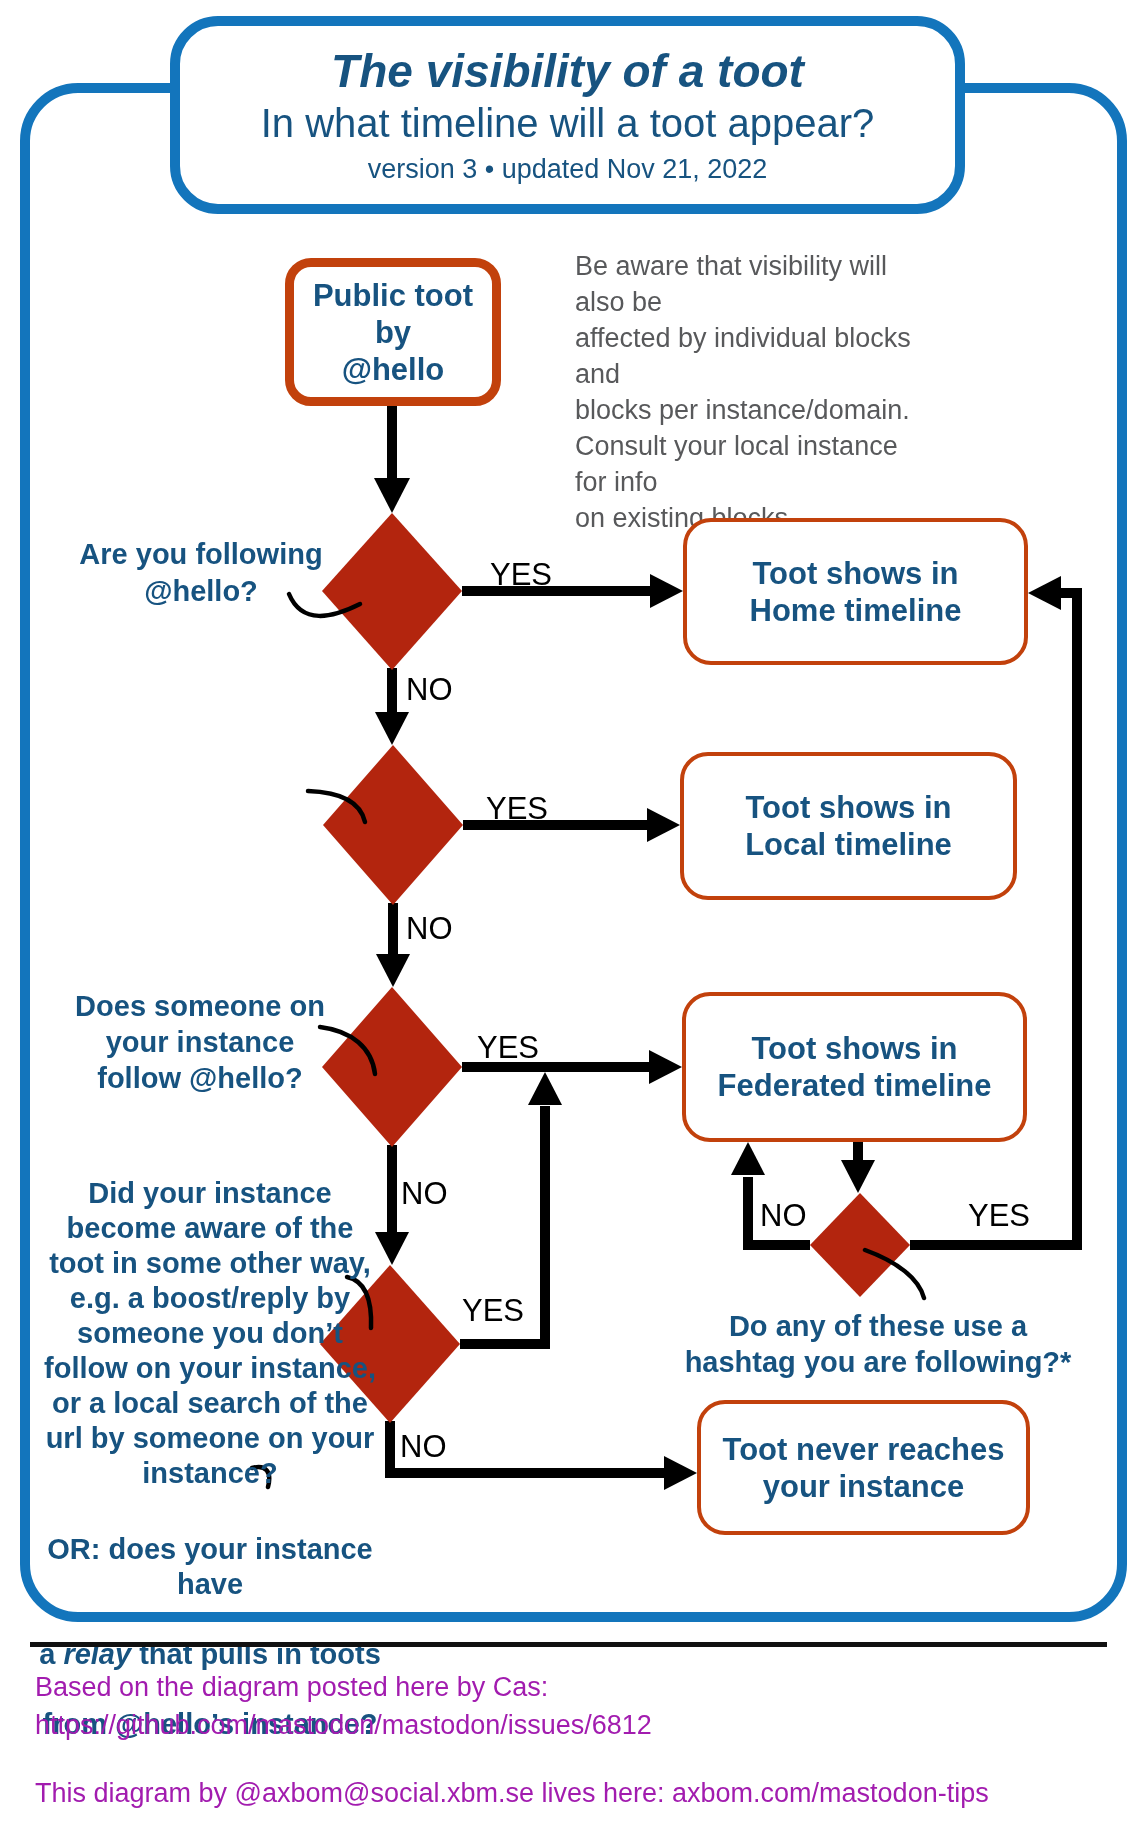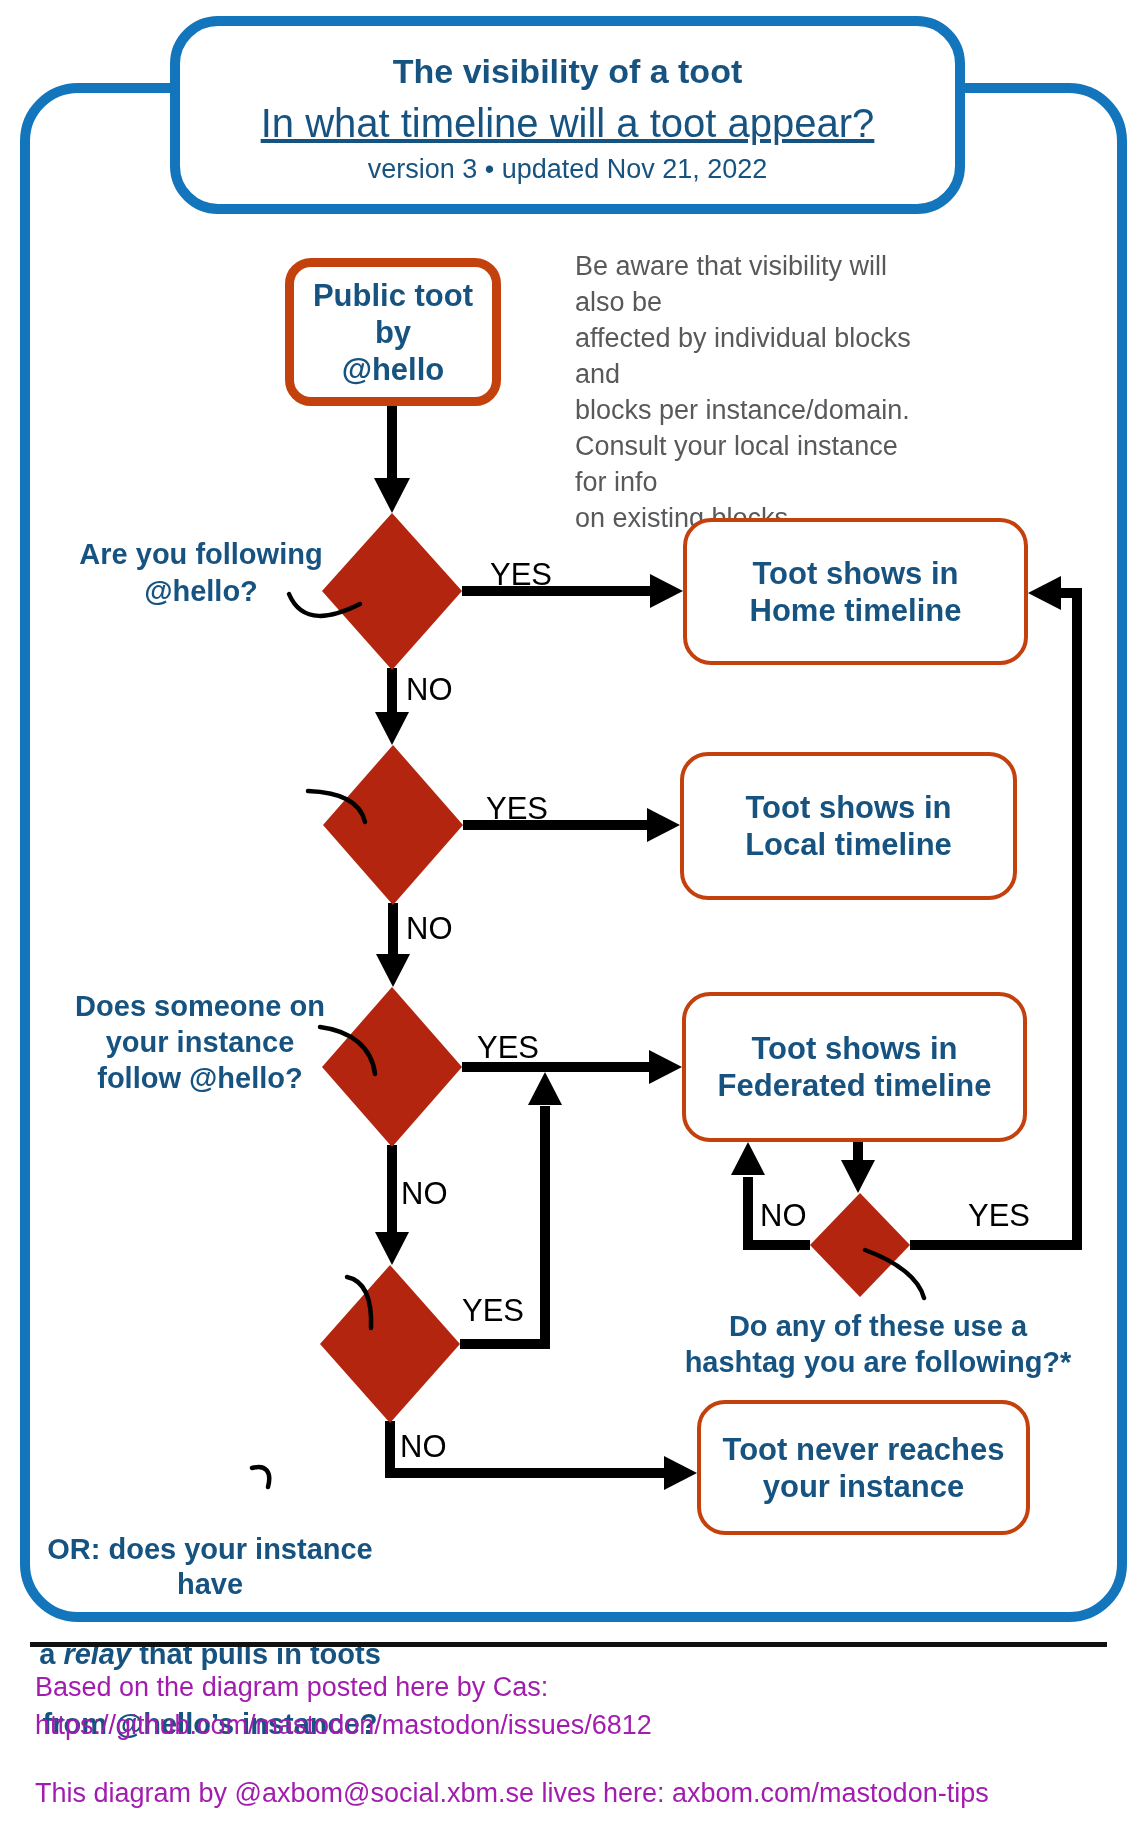--- a/index.html
+++ b/index.html
@@ -12,22 +12,22 @@
     position:absolute;left:20px;top:83px;width:1107px;height:1539px;
     border:10px solid #1375bc;border-radius:58px;box-sizing:border-box;z-index:1;
   }
   
   .title-box{
     position:absolute;left:170px;top:16px;width:795px;height:198px;
     border:10px solid #1375bc;border-radius:48px;box-sizing:border-box;
     background:#ffffff;z-index:5;display:flex;flex-direction:column;
     align-items:center;justify-content:center;text-align:center;
   }
-  .title-main{color:#175380;font-weight:bold;font-size:34px;line-height:52px;}
-  .title-sub{color:#175380;font-size:40px;line-height:48px;margin-top:2px;text-decoration:underline;}
+  .title-main{color:#175380;font-weight:bold;font-size:46px;line-height:52px;font-style:italic;}
+  .title-sub{color:#175380;font-size:40px;line-height:48px;margin-top:2px;}
   .title-version{color:#175380;font-size:27px;line-height:32px;margin-top:6px;}
   
   .flow-svg{position:absolute;left:0;top:0;z-index:2;}
   
   .node-box{
     position:absolute;border:4px solid #c2410c;border-radius:28px;background:#ffffff;
     box-sizing:border-box;display:flex;align-items:center;justify-content:center;
     text-align:center;color:#175380;font-weight:bold;font-size:31px;line-height:37px;
     white-space:pre-line;z-index:3;
   }
@@ -141,20 +141,29 @@
   <div class="node-box federated-box">Toot shows in
 Federated timeline</div>
   <div class="node-box never-box">Toot never reaches
 your instance</div>
 
   <div class="q-label q1">Are you following
 @hello?</div>
   <div class="q-label q3">Does someone on
 your instance
 follow @hello?</div>
+  <div class="q-label q4a">Did your instance
+become aware of the
+toot in some other way,
+e.g. a boost/reply by
+someone you don’t
+follow on your instance,
+or a local search of the
+url by someone on your
+instance?</div>
   <div class="q-label q4b">
     <span>OR: does your instance have</span><br>
     <span>a </span><span class="italic">relay</span><span> that pulls in toots</span><br>
     <span>from @hello’s instance?</span>
   </div>
   <div class="q-label q-hashtag">Do any of these use a
 hashtag you are following?*</div>
 
   <div class="edge" style="left:490px;top:557px;">YES</div>
   <div class="edge" style="left:406px;top:672px;">NO</div>

